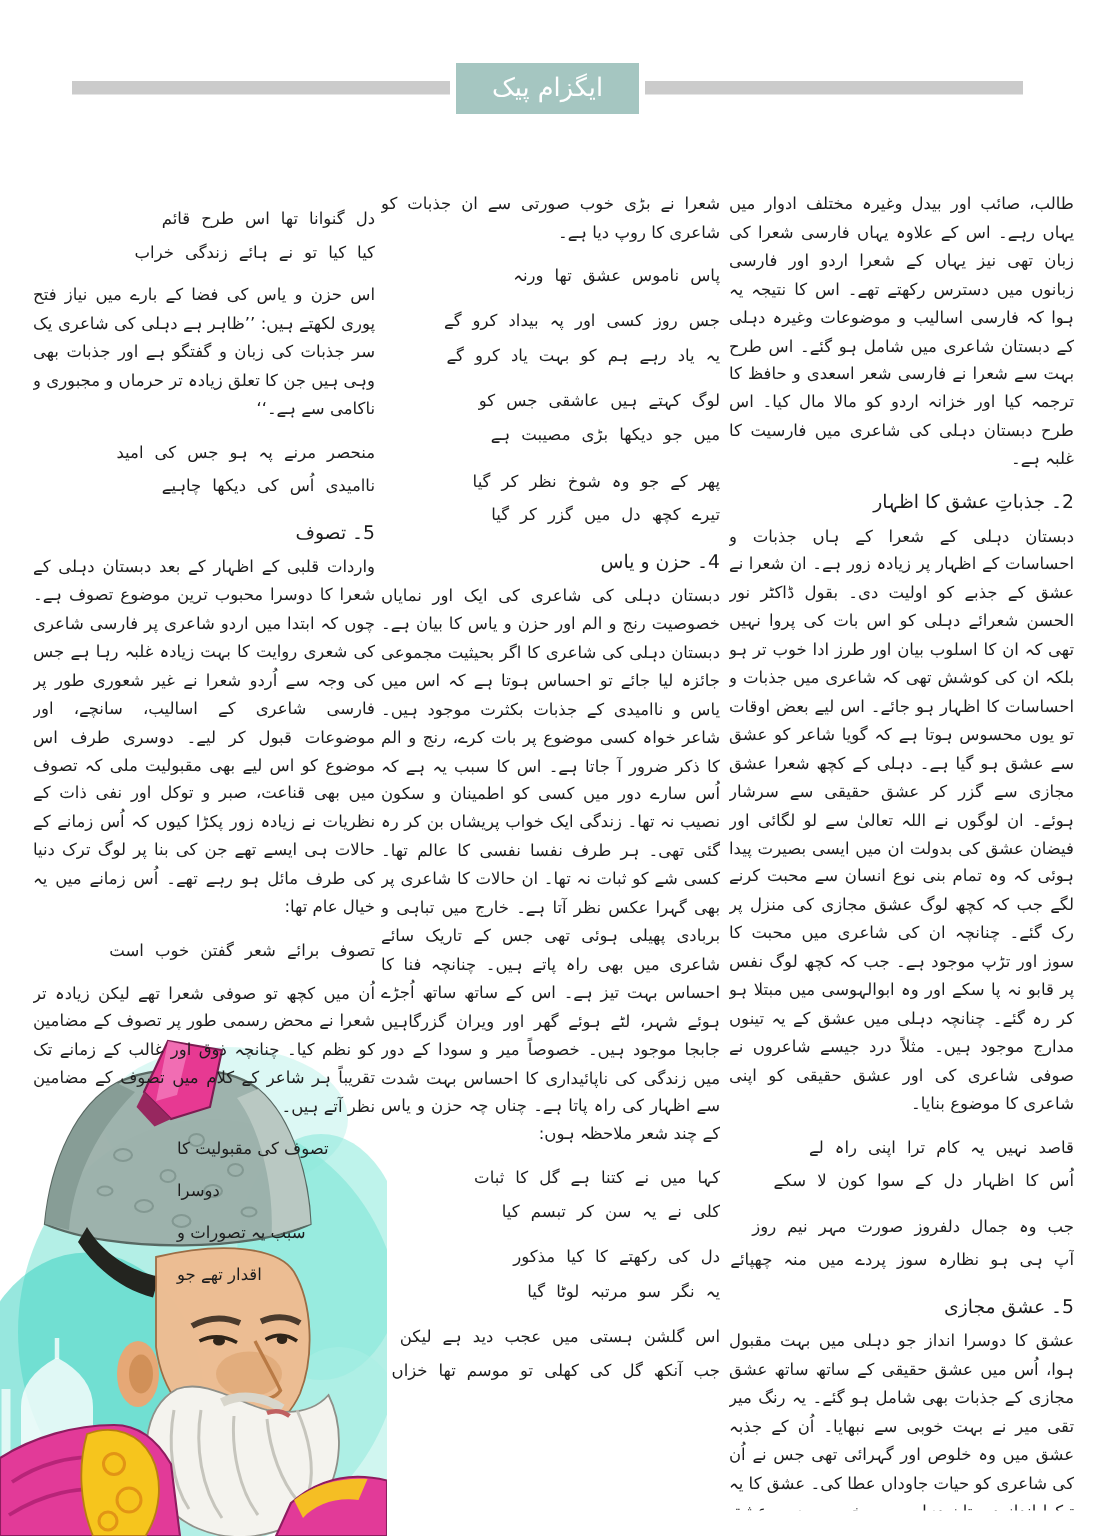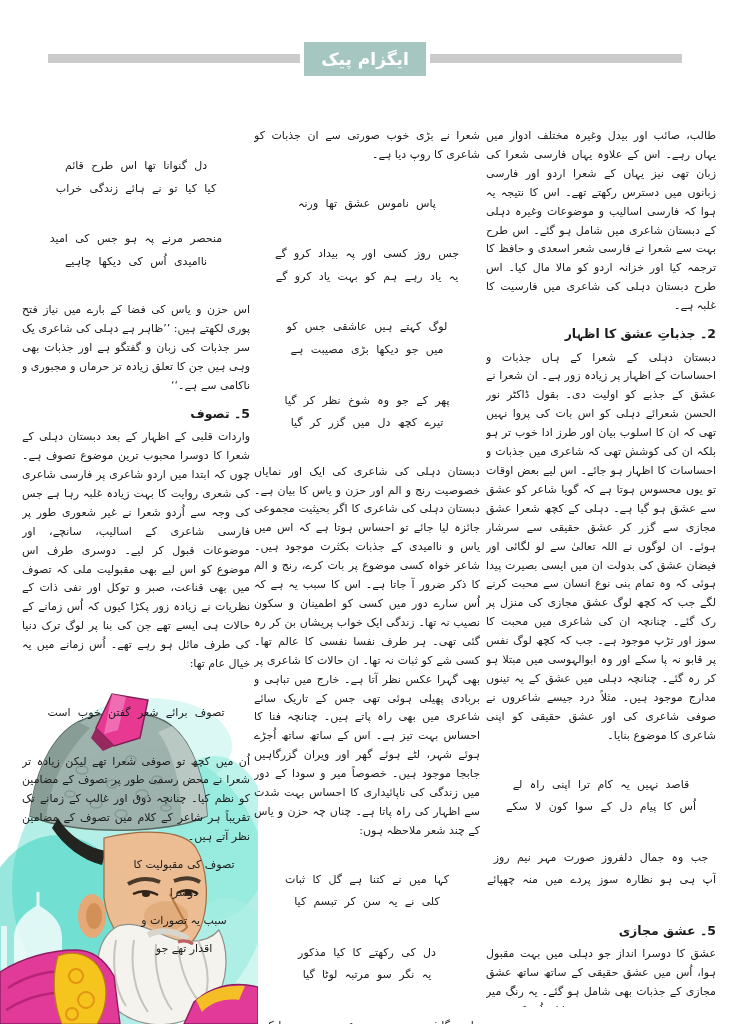--- a/index.html
+++ b/index.html
@@ -9,39 +9,39 @@
     font-family:"DejaVu Sans", sans-serif;
   }
   
   .rule { position:absolute; height:9px; background:#cbcbcb; }
   .rule-left  { left:48px;  top:54px; width:252px; }
   .rule-right { left:430px; top:54px; width:252px; }
   .masthead {
     position:absolute; left:304px; top:42px; width:122px; height:34px;
     background:#a5c6c1; color:#ffffff;
     display:flex; align-items:center; justify-content:center;
-    font-weight:bold; font-size:17px; direction:rtl;
+    font-weight:normal; font-size:17px; direction:rtl;
   }
   
   .col {
     position:absolute; top:127px; direction:rtl; color:#1c1c1c;
     font-size:11px; line-height:1.72; text-align:justify;
     overflow:hidden; z-index:2;
   }
   .col-right  { left:486px; width:230px; height:880px; }
   .col-middle { left:254px; width:226px; height:897px; }
   .col-left   { left:22px;  width:228px; height:897px; }
   .block.para { margin:0 0 2px 0; }
   .block.heading {
-    font-weight:bold; font-size:12.5px; text-align:right;
+    font-weight:normal; font-size:12.5px; text-align:right;
     margin:7px 0 4px 0; letter-spacing:0;
   }
-  .block.verse { margin:28px 0; text-align:center; word-spacing:0.35em; }
+  .block.verse { margin:8px 0; text-align:right; word-spacing:0.35em; }
   .block.verse .vline { line-height:2.05; white-space:nowrap; }
-  .block.wrap { text-align:center; margin-top:4px; margin-left:96px; }
+  .block.wrap { text-align:left; margin-top:4px; margin-left:96px; }
   .block.wrap .vline { line-height:2.55; }
   
   .illus { position:absolute; left:0; top:688px; width:258px; height:336px; z-index:1; }
 </style>
 </head>
 <body>
 
 <div class="page">
 
   <div class="rule rule-left"></div>
@@ -49,21 +49,21 @@
     <span>ایگزام پیک</span>
   </div>
   <div class="rule rule-right"></div>
 
   <div class="col col-right" lang="ur" dir="rtl">
       <div class="block para">طالب، صائب اور بیدل وغیرہ مختلف ادوار میں یہاں رہے۔ اس کے علاوہ یہاں فارسی شعرا کی زبان تھی نیز یہاں کے شعرا اردو اور فارسی زبانوں میں دسترس رکھتے تھے۔ اس کا نتیجہ یہ ہوا کہ فارسی اسالیب و موضوعات وغیرہ دہلی کے دبستان شاعری میں شامل ہو گئے۔ اس طرح بہت سے شعرا نے فارسی شعر اسعدی و حافظ کا ترجمہ کیا اور خزانہ اردو کو مالا مال کیا۔ اس طرح دبستان دہلی کی شاعری میں فارسیت کا غلبہ ہے۔</div>
       <div class="block heading">2۔ جذباتِ عشق کا اظہار</div>
       <div class="block para">دبستان دہلی کے شعرا کے ہاں جذبات و احساسات کے اظہار پر زیادہ زور ہے۔ ان شعرا نے عشق کے جذبے کو اولیت دی۔ بقول ڈاکٹر نور الحسن شعرائے دہلی کو اس بات کی پروا نہیں تھی کہ ان کا اسلوب بیان اور طرز ادا خوب تر ہو بلکہ ان کی کوشش تھی کہ شاعری میں جذبات و احساسات کا اظہار ہو جائے۔ اس لیے بعض اوقات تو یوں محسوس ہوتا ہے کہ گویا شاعر کو عشق سے عشق ہو گیا ہے۔ دہلی کے کچھ شعرا عشق مجازی سے گزر کر عشق حقیقی سے سرشار ہوئے۔ ان لوگوں نے اللہ تعالیٰ سے لو لگائی اور فیضان عشق کی بدولت ان میں ایسی بصیرت پیدا ہوئی کہ وہ تمام بنی نوع انسان سے محبت کرنے لگے جب کہ کچھ لوگ عشق مجازی کی منزل پر رک گئے۔ چنانچہ ان کی شاعری میں محبت کا سوز اور تڑپ موجود ہے۔ جب کہ کچھ لوگ نفس پر قابو نہ پا سکے اور وہ ابوالہوسی میں مبتلا ہو کر رہ گئے۔ چنانچہ دہلی میں عشق کے یہ تینوں مدارج موجود ہیں۔ مثلاً درد جیسے شاعروں نے صوفی شاعری کی اور عشق حقیقی کو اپنی شاعری کا موضوع بنایا۔</div>
       <div class="block verse">
         <div class="vline">قاصد نہیں یہ کام ترا اپنی راہ لے</div>
-        <div class="vline">اُس کا پیام دل کے سوا کون لا سکے</div>
+        <div class="vline">اُس کا اظہار دل کے سوا کون لا سکے</div>
       </div>
       <div class="block verse">
         <div class="vline">جب وہ جمال دلفروز صورت مہر نیم روز</div>
         <div class="vline">آپ ہی ہو نظارہ سوز پردے میں منہ چھپائے کیوں</div>
       </div>
       <div class="block heading">5۔ عشق مجازی</div>
       <div class="block para">عشق کا دوسرا انداز جو دہلی میں بہت مقبول ہوا، اُس میں عشق حقیقی کے ساتھ ساتھ عشق مجازی کے جذبات بھی شامل ہو گئے۔ یہ رنگ میر تقی میر نے بہت خوبی سے نبھایا۔ اُن کے جذبہ عشق میں وہ خلوص اور گہرائی تھی جس نے اُن کی شاعری کو حیات جاوداں عطا کی۔ عشق کا یہ تیکھا انداز دبستان دہلی سے مخصوص ہے۔ عشق مجازی کے چند اشعار ملاحظہ ہوں جن میں دہلی کے تمام</div>
     </div>
   <div class="col col-middle" lang="ur" dir="rtl">
       <div class="block para">شعرا نے بڑی خوب صورتی سے ان جذبات کو شاعری کا روپ دیا ہے۔</div>
@@ -75,44 +75,45 @@
         <div class="vline">یہ یاد رہے ہم کو بہت یاد کرو گے</div>
       </div>
       <div class="block verse">
         <div class="vline">لوگ کہتے ہیں عاشقی جس کو</div>
         <div class="vline">میں جو دیکھا بڑی مصیبت ہے</div>
       </div>
       <div class="block verse">
         <div class="vline">پھر کے جو وہ شوخ نظر کر گیا</div>
         <div class="vline">تیرے کچھ دل میں گزر کر گیا</div>
       </div>
+      <div class="block heading">4۔ حزن و یاس</div>
       <div class="block para">دبستان دہلی کی شاعری کی ایک اور نمایاں خصوصیت رنج و الم اور حزن و یاس کا بیان ہے۔ دبستان دہلی کی شاعری کا اگر بحیثیت مجموعی جائزہ لیا جائے تو احساس ہوتا ہے کہ اس میں یاس و ناامیدی کے جذبات بکثرت موجود ہیں۔ شاعر خواہ کسی موضوع پر بات کرے، رنج و الم کا ذکر ضرور آ جاتا ہے۔ اس کا سبب یہ ہے کہ اُس سارے دور میں کسی کو اطمینان و سکون نصیب نہ تھا۔ زندگی ایک خواب پریشاں بن کر رہ گئی تھی۔ ہر طرف نفسا نفسی کا عالم تھا۔ کسی شے کو ثبات نہ تھا۔ ان حالات کا شاعری پر بھی گہرا عکس نظر آتا ہے۔ خارج میں تباہی و بربادی پھیلی ہوئی تھی جس کے تاریک سائے شاعری میں بھی راہ پاتے ہیں۔ چنانچہ فنا کا احساس بہت تیز ہے۔ اس کے ساتھ ساتھ اُجڑے ہوئے شہر، لٹے ہوئے گھر اور ویران گزرگاہیں جابجا موجود ہیں۔ خصوصاً میر و سودا کے دور میں زندگی کی ناپائیداری کا احساس بہت شدت سے اظہار کی راہ پاتا ہے۔ چناں چہ حزن و یاس کے چند شعر ملاحظہ ہوں:</div>
       <div class="block verse">
         <div class="vline">کہا میں نے کتنا ہے گل کا ثبات</div>
         <div class="vline">کلی نے یہ سن کر تبسم کیا</div>
       </div>
       <div class="block verse">
         <div class="vline">دل کی رکھتے کا کیا مذکور</div>
         <div class="vline">یہ نگر سو مرتبہ لوٹا گیا</div>
       </div>
       <div class="block verse">
         <div class="vline">اس گلشن ہستی میں عجب دید ہے لیکن</div>
         <div class="vline">جب آنکھ گل کی کھلی تو موسم تھا خزاں کا</div>
       </div>
     </div>
   <div class="col col-left" lang="ur" dir="rtl">
       <div class="block verse">
         <div class="vline">دل گنوانا تھا اس طرح قائم</div>
         <div class="vline">کیا کیا تو نے ہائے زندگی خراب</div>
       </div>
+      <div class="block para">اس حزن و یاس کی فضا کے بارے میں نیاز فتح پوری لکھتے ہیں: ’’ظاہر ہے دہلی کی شاعری یک سر جذبات کی زبان و گفتگو ہے اور جذبات بھی وہی ہیں جن کا تعلق زیادہ تر حرماں و مجبوری و ناکامی سے ہے۔‘‘</div>
       <div class="block verse">
         <div class="vline">منحصر مرنے پہ ہو جس کی امید</div>
         <div class="vline">ناامیدی اُس کی دیکھا چاہیے</div>
       </div>
-      <div class="block para">اس حزن و یاس کی فضا کے بارے میں نیاز فتح پوری لکھتے ہیں: ’’ظاہر ہے دہلی کی شاعری یک سر جذبات کی زبان و گفتگو ہے اور جذبات بھی وہی ہیں جن کا تعلق زیادہ تر حرماں و مجبوری و ناکامی سے ہے۔‘‘</div>
       <div class="block heading">5۔ تصوف</div>
       <div class="block para">واردات قلبی کے اظہار کے بعد دبستان دہلی کے شعرا کا دوسرا محبوب ترین موضوع تصوف ہے۔ چوں کہ ابتدا میں اردو شاعری پر فارسی شاعری کی شعری روایت کا بہت زیادہ غلبہ رہا ہے جس کی وجہ سے اُردو شعرا نے غیر شعوری طور پر فارسی شاعری کے اسالیب، سانچے، اور موضوعات قبول کر لیے۔ دوسری طرف اس موضوع کو اس لیے بھی مقبولیت ملی کہ تصوف میں بھی قناعت، صبر و توکل اور نفی ذات کے نظریات نے زیادہ زور پکڑا کیوں کہ اُس زمانے کے حالات ہی ایسے تھے جن کی بنا پر لوگ ترک دنیا کی طرف مائل ہو رہے تھے۔ اُس زمانے میں یہ خیال عام تھا:</div>
       <div class="block verse">
         <div class="vline">تصوف برائے شعر گفتن خوب است</div>
       </div>
       <div class="block para">اُن میں کچھ تو صوفی شعرا تھے لیکن زیادہ تر شعرا نے محض رسمی طور پر تصوف کے مضامین کو نظم کیا۔ چنانچہ ذوق اور غالب کے زمانے تک تقریباً ہر شاعر کے کلام میں تصوف کے مضامین نظر آتے ہیں۔</div>
       <div class="block wrap">
         <div class="vline">تصوف کی مقبولیت کا دوسرا</div>
         <div class="vline">سبب یہ تصورات و</div>
         <div class="vline">اقدار تھے جو</div>

